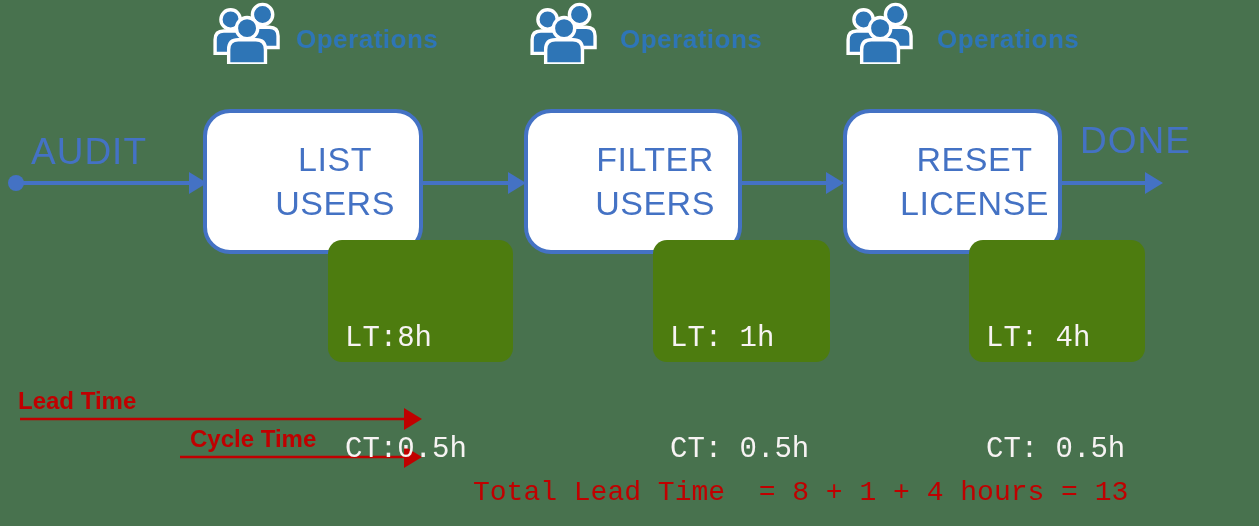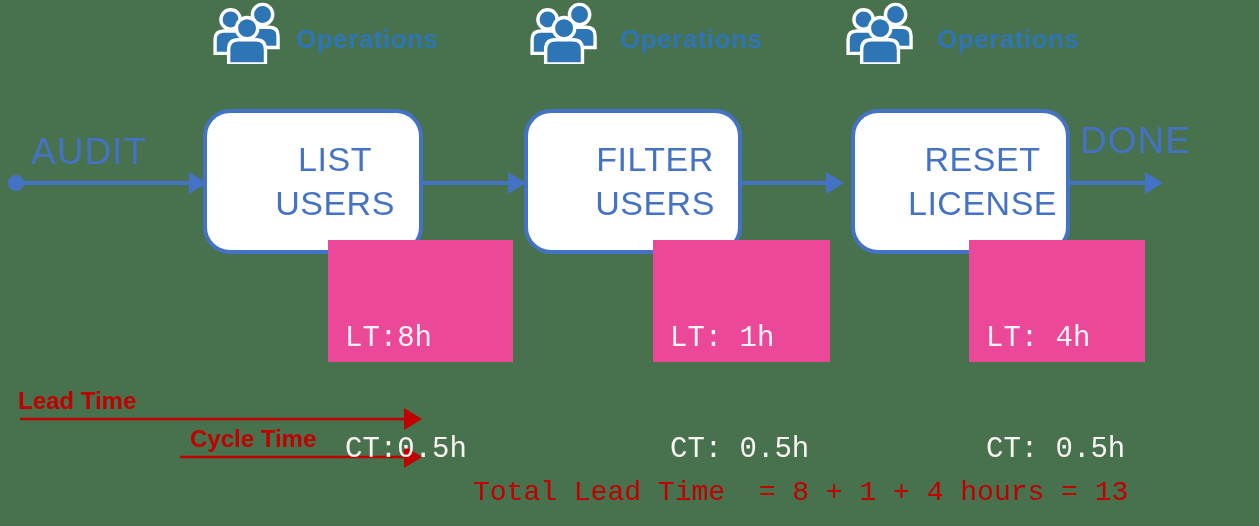--- a/index.html
+++ b/index.html
@@ -27,24 +27,25 @@
     position:absolute; z-index:2; top:109px; height:145px;
     background:#ffffff; border:4px solid #4472c4; border-radius:27px;
     display:flex; flex-direction:column; align-items:center; justify-content:center;
     color:#4472c4; font-size:34px; line-height:1.28; text-align:center;
     letter-spacing:0.5px;
     padding-left:44px;
   }
 
   .metric-box {
     position:absolute; z-index:3; top:240px; height:122px;
-    background:#ec4899; color:#f7f3f3;
+    background:#4d7c0f; color:#f7f3f3;
     font-family:"Liberation Mono", "DejaVu Sans Mono", monospace;
     font-size:29px; line-height:37px; padding:6px 0 0 17px;
     white-space:pre;
+    border-radius:14px;
   }
 
   .legend-label {
     position:absolute; z-index:2; color:#c00000; font-weight:bold;
     font-size:24px;
   }
 
   .formulas {
     position:absolute; z-index:2; left:473px; top:405px;
     color:#c00000; font-family:"Liberation Mono", "DejaVu Sans Mono", monospace;
@@ -117,21 +118,21 @@
   <div class="flow-label" style="left:1080px; top:120px;">DONE</div>
 
   <div class="step-box" style="left:203px; width:220px;">
     <div>LIST</div>
     <div>USERS</div>
   </div>
   <div class="step-box" style="left:524px; width:218px;">
     <div>FILTER</div>
     <div>USERS</div>
   </div>
-  <div class="step-box" style="left:843px; width:219px;margin-left:8px;">
+  <div class="step-box" style="left:843px; width:219px;">
     <div>RESET</div>
     <div>LICENSE</div>
   </div>
 
   <div class="metric-box" style="left:328px; width:185px;">
     <div>LT:8h</div>
     <div>CT:0.5h</div>
     
   </div>
   <div class="metric-box" style="left:653px; width:177px;">

